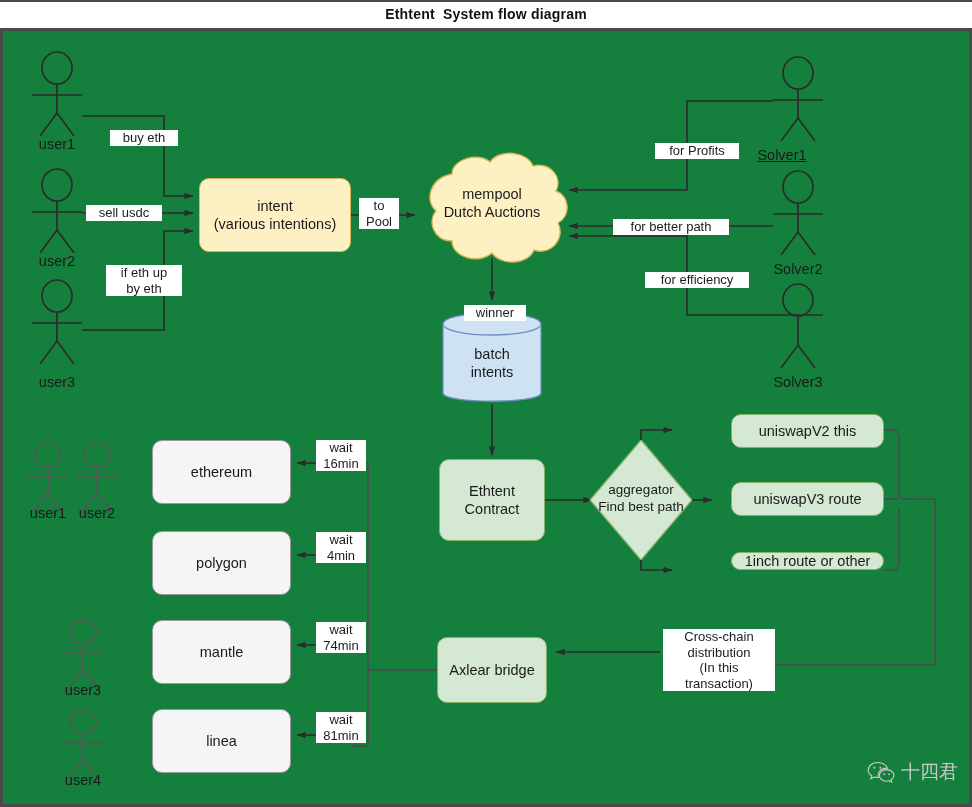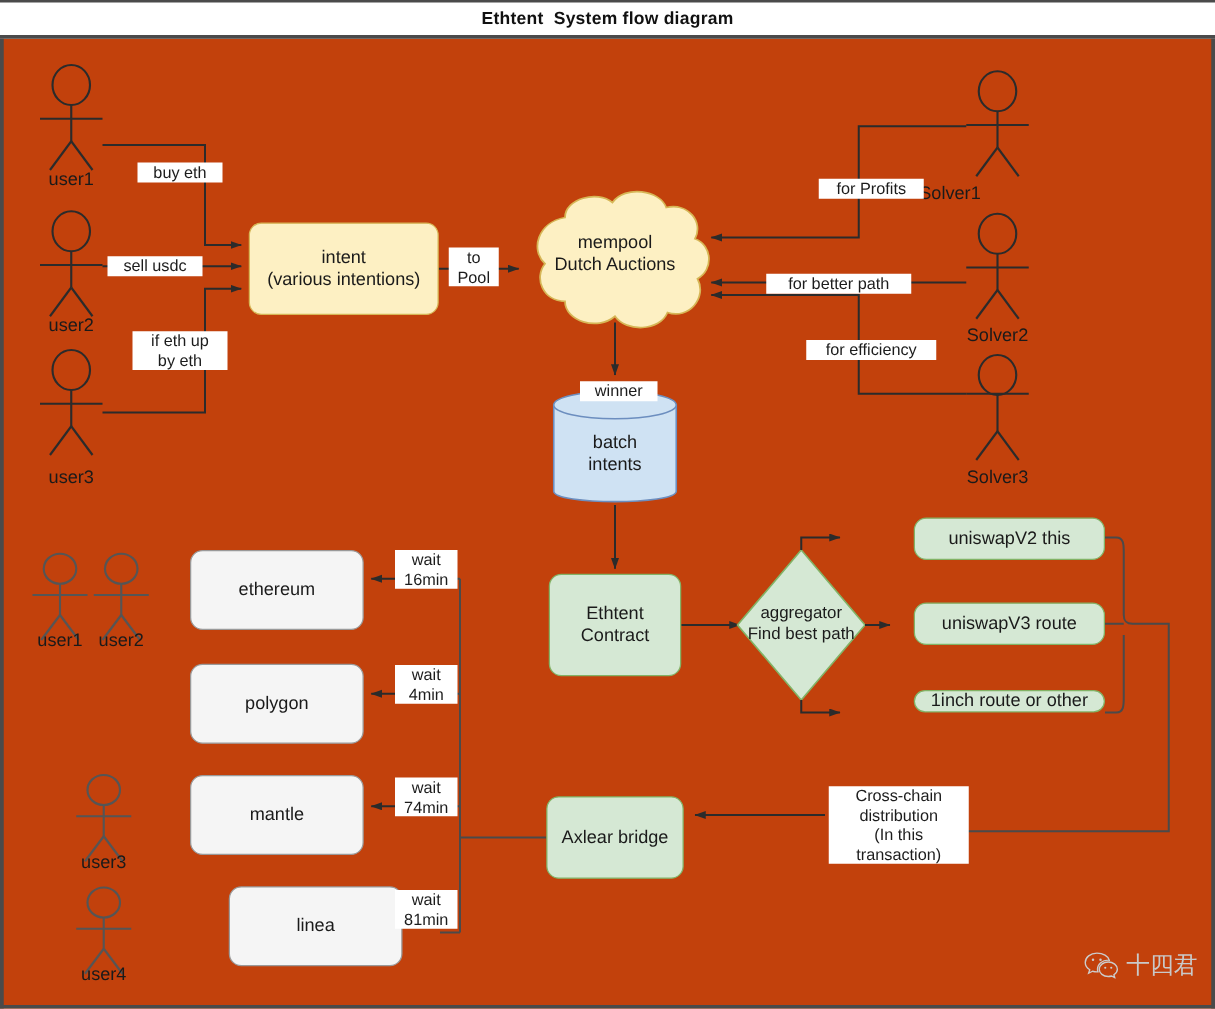--- a/index.html
+++ b/index.html
@@ -7,21 +7,21 @@
     padding: 0;
     background: #ffffff;
   }
   body {
     font-family: "Liberation Sans", sans-serif;
   }
   #canvas {
     position: relative;
     width: 972px;
     height: 807px;
-    background: #c2410c;
+    background: #15803d;
     overflow: hidden;
   }
   #diagram-svg {
     position: absolute;
     left: 0;
     top: 0;
     width: 972px;
     height: 807px;
   }
   .title-bar {
@@ -319,21 +319,21 @@
   <div class="title-bar"></div>
   <div class="title-text">Ethtent  System flow diagram</div>
   <div class="frame-left"></div>
   <div class="frame-right"></div>
   <div class="frame-bottom"></div>
 
   <div class="actor-label" style="left:22px; top:136px; width:70px;">user1</div>
   <div class="actor-label" style="left:22px; top:253px; width:70px;">user2</div>
   <div class="actor-label" style="left:22px; top:374px; width:70px;">user3</div>
 
-  <div class="actor-label" style="left:720px; top:147px; width:80px;">Solver1</div>
+  <div class="actor-label" style="left:742px; top:147px; width:80px;text-decoration:underline;">Solver1</div>
   <div class="actor-label" style="left:758px; top:261px; width:80px;">Solver2</div>
   <div class="actor-label" style="left:758px; top:374px; width:80px;">Solver3</div>
 
   <div class="actor-label" style="left:18px; top:505px; width:60px;">user1</div>
   <div class="actor-label" style="left:67px; top:505px; width:60px;">user2</div>
   <div class="actor-label" style="left:53px; top:682px; width:60px;">user3</div>
   <div class="actor-label" style="left:53px; top:772px; width:60px;">user4</div>
 
   <div class="node yellow" style="left:199px; top:178px; width:152px; height:74px;">intent
 (various intentions)</div>
@@ -350,21 +350,21 @@
   <div class="node-label-abs" style="left:581px; top:482px; width:120px; font-size:13.5px;">aggregator
 Find best path</div>
 
   <div class="node green" style="left:731px; top:414px; width:153px; height:34px;">uniswapV2 this</div>
   <div class="node green" style="left:731px; top:482px; width:153px; height:34px;">uniswapV3 route</div>
   <div class="node green" style="left:731px; top:552px; width:153px; height:18px;">1inch route or other</div>
 
   <div class="node gray" style="left:152px; top:440px; width:139px; height:64px;">ethereum</div>
   <div class="node gray" style="left:152px; top:531px; width:139px; height:64px;">polygon</div>
   <div class="node gray" style="left:152px; top:620px; width:139px; height:64px;">mantle</div>
-  <div class="node gray" style="left:152px; top:709px; width:139px; height:64px;margin-left:31px;">linea</div>
+  <div class="node gray" style="left:152px; top:709px; width:139px; height:64px;">linea</div>
 
   <div class="node green" style="left:437px; top:637px; width:110px; height:66px;">Axlear bridge</div>
 
   <div class="edge-label" style="left:110px; top:130px; width:64px;">buy eth</div>
   <div class="edge-label" style="left:86px; top:205px; width:72px;">sell usdc</div>
   <div class="edge-label" style="left:106px; top:265px; width:72px;">if eth up
 by eth</div>
   <div class="edge-label" style="left:359px; top:198px; width:36px;">to
 Pool</div>
   <div class="edge-label" style="left:464px; top:268px; width:58px;margin-top:37px;">winner</div>

